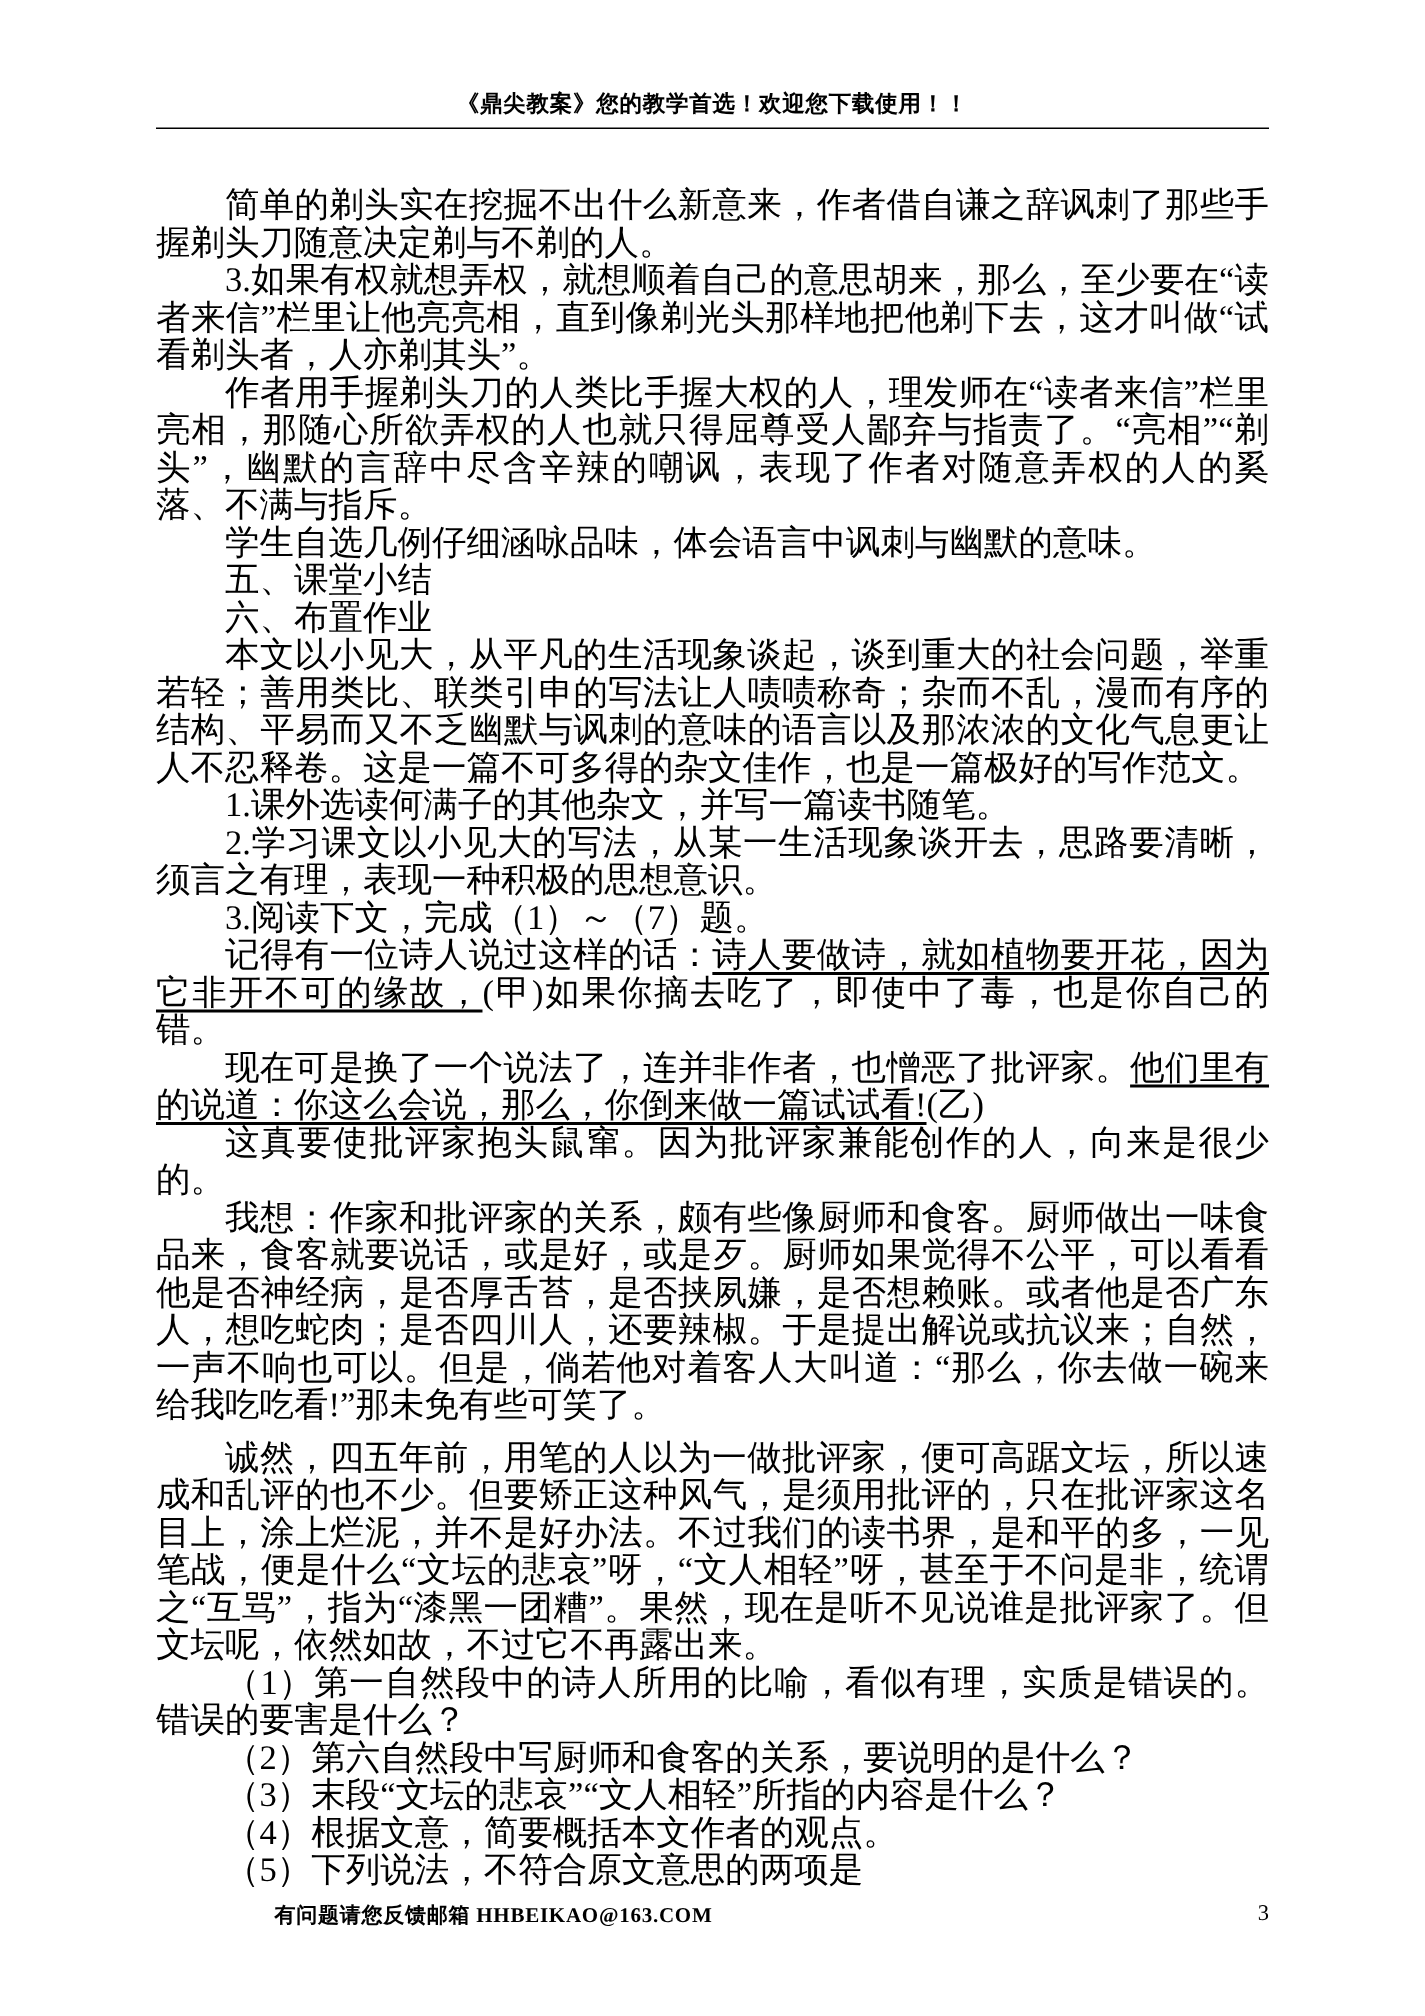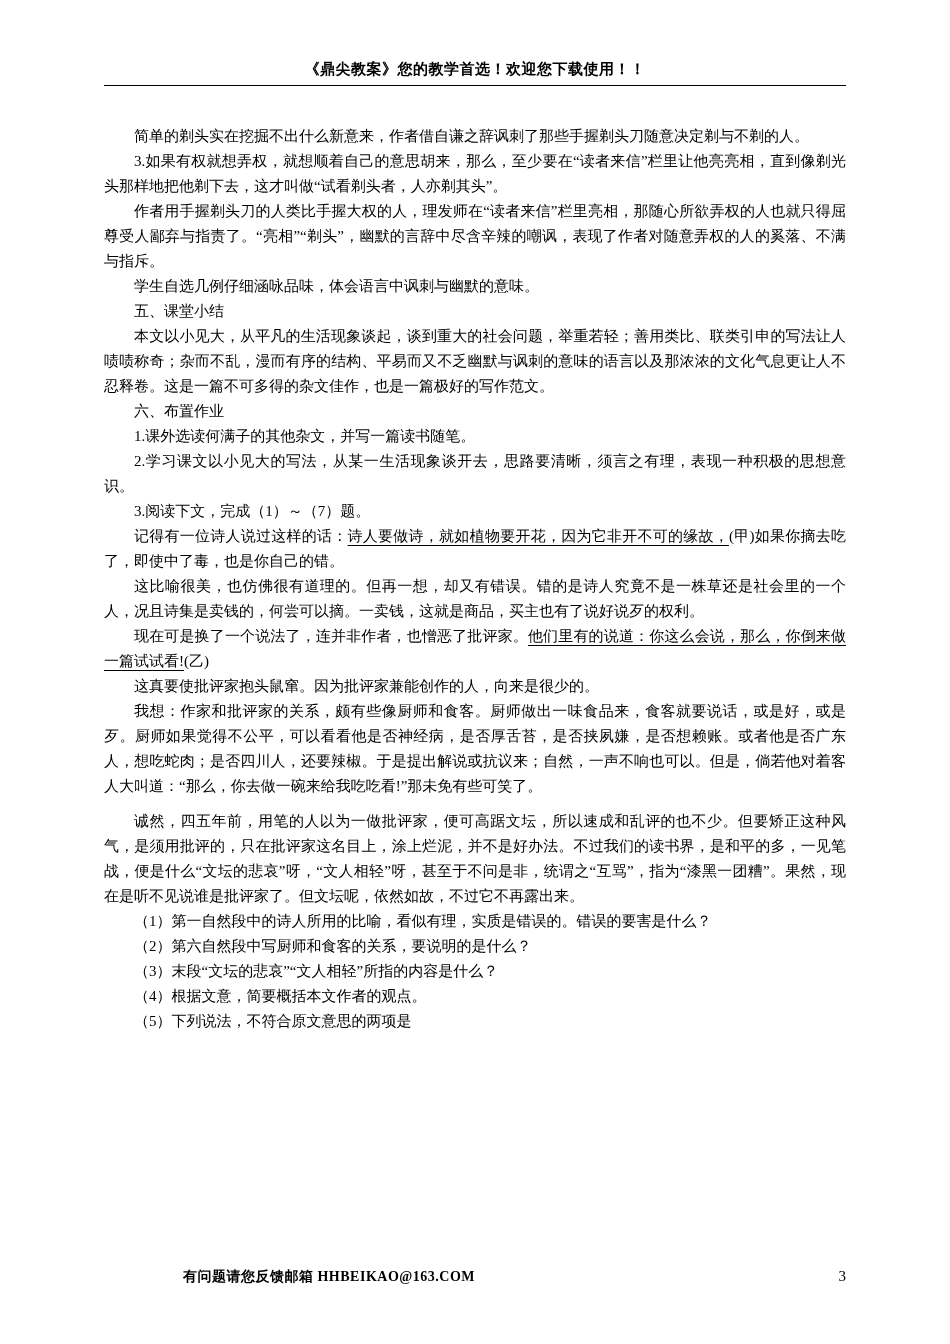--- a/index.html
+++ b/index.html
@@ -26,21 +26,21 @@
     font-weight: bold;
     letter-spacing: 0.5px;
     padding-bottom: 6px;
     border-bottom: 1.5px solid #000000;
   }
   .doc-body {
     position: absolute;
     top: 124px;
     left: 104px;
     width: 742px;
-    font-size: 15px;
+    font-size: 23px;
     line-height: 25px;
     text-align: justify;
   }
   .para {
     margin: 0;
     text-indent: 2em;
   }
   .para.align-right {
     text-align: right;
     text-indent: 0;
@@ -85,27 +85,26 @@
   <div class="page-header">
     <span>《鼎尖教案》您的教学首选！欢迎您下载使用！！</span>
   </div>
 
   <div class="doc-body">
       <p class="para"><span>简单的剃头实在挖掘不出什么新意来，作者借自谦之辞讽刺了那些手握剃头刀随意决定剃与不剃的人。</span></p>
       <p class="para"><span>3.如果有权就想弄权，就想顺着自己的意思胡来，那么，至少要在“读者来信”栏里让他亮亮相，直到像剃光头那样地把他剃下去，这才叫做“试看剃头者，人亦剃其头”。</span></p>
       <p class="para"><span>作者用手握剃头刀的人类比手握大权的人，理发师在“读者来信”栏里亮相，那随心所欲弄权的人也就只得屈尊受人鄙弃与指责了。“亮相”“剃头”，幽默的言辞中尽含辛辣的嘲讽，表现了作者对随意弄权的人的奚落、不满与指斥。</span></p>
       <p class="para"><span>学生自选几例仔细涵咏品味，体会语言中讽刺与幽默的意味。</span></p>
       <p class="para"><span>五、课堂小结</span></p>
+      <p class="para"><span>六、布置作业</span></p>
       <p class="para"><span>本文以小见大，从平凡的生活现象谈起，谈到重大的社会问题，举重若轻；善用类比、联类引申的写法让人啧啧称奇；杂而不乱，漫而有序的结构、平易而又不乏幽默与讽刺的意味的语言以及那浓浓的文化气息更让人不忍释卷。这是一篇不可多得的杂文佳作，也是一篇极好的写作范文。</span></p>
-      <p class="para"><span>六、布置作业</span></p>
       <p class="para"><span>1.课外选读何满子的其他杂文，并写一篇读书随笔。</span></p>
       <p class="para"><span>2.学习课文以小见大的写法，从某一生活现象谈开去，思路要清晰，须言之有理，表现一种积极的思想意识。</span></p>
       <p class="para"><span>3.阅读下文，完成（1）～（7）题。</span></p>
       <p class="para"><span>记得有一位诗人说过这样的话：</span><span class="underline">诗人要做诗，就如植物要开花，因为它非开不可的缘故，</span><span>(甲)如果你摘去吃了，即使中了毒，也是你自己的错。</span></p>
-      <p class="para"><span>这比喻很美，也仿佛很有道理的。但再一想，却又有错误。错的是诗人究竟不是一株草还是社会里的一个人，况且诗集是卖钱的，何尝可以摘。一卖钱，这就是商品，买主也有了说好说歹的权利。</span></p>
       <p class="para"><span>现在可是换了一个说法了，连并非作者，也憎恶了批评家。</span><span class="underline">他们里有的说道：你这么会说，那么，你倒来做一篇试试看!</span><span>(乙)</span></p>
       <p class="para"><span>这真要使批评家抱头鼠窜。因为批评家兼能创作的人，向来是很少的。</span></p>
       <p class="para"><span>我想：作家和批评家的关系，颇有些像厨师和食客。厨师做出一味食品来，食客就要说话，或是好，或是歹。厨师如果觉得不公平，可以看看他是否神经病，是否厚舌苔，是否挟夙嫌，是否想赖账。或者他是否广东人，想吃蛇肉；是否四川人，还要辣椒。于是提出解说或抗议来；自然，一声不响也可以。但是，倘若他对着客人大叫道：“那么，你去做一碗来给我吃吃看!”那未免有些可笑了。</span></p>
       <p class="para gap-before"><span>诚然，四五年前，用笔的人以为一做批评家，便可高踞文坛，所以速成和乱评的也不少。但要矫正这种风气，是须用批评的，只在批评家这名目上，涂上烂泥，并不是好办法。不过我们的读书界，是和平的多，一见笔战，便是什么“文坛的悲哀”呀，“文人相轻”呀，甚至于不问是非，统谓之“互骂”，指为“漆黑一团糟”。果然，现在是听不见说谁是批评家了。但文坛呢，依然如故，不过它不再露出来。</span></p>
       <p class="para"><span>（1）第一自然段中的诗人所用的比喻，看似有理，实质是错误的。错误的要害是什么？</span></p>
       <p class="para"><span>（2）第六自然段中写厨师和食客的关系，要说明的是什么？</span></p>
       <p class="para"><span>（3）末段“文坛的悲哀”“文人相轻”所指的内容是什么？</span></p>
       <p class="para"><span>（4）根据文意，简要概括本文作者的观点。</span></p>
       <p class="para"><span>（5）下列说法，不符合原文意思的两项是</span></p>
     </div>

